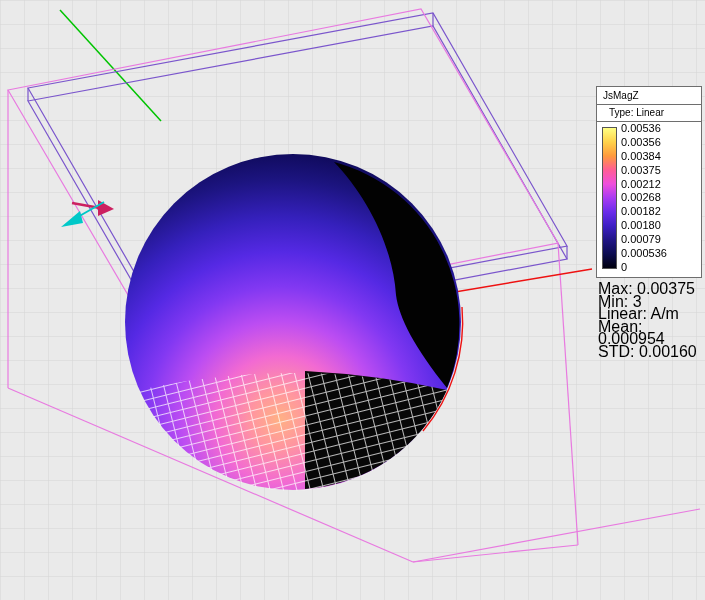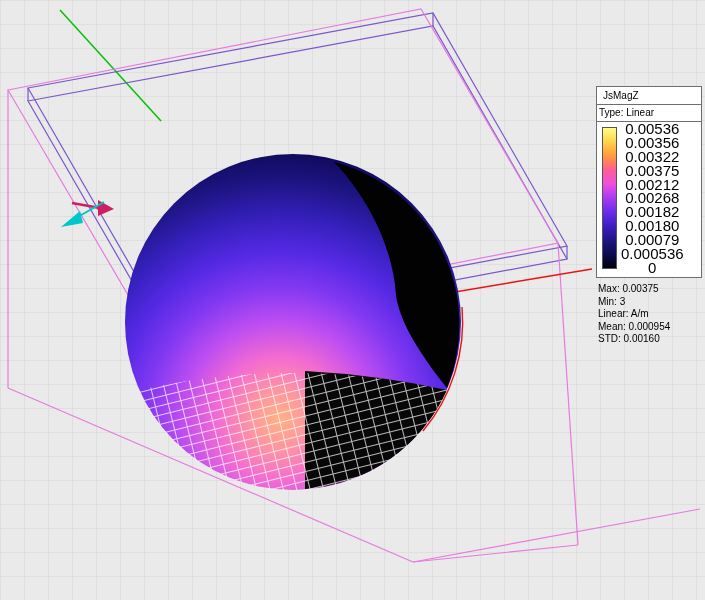--- a/index.html
+++ b/index.html
@@ -11,31 +11,31 @@
   .stage svg{position:absolute;left:0;top:0;}
   .legend{
     position:absolute;left:596px;top:86px;width:106px;
     font-size:10px;color:#000;
   }
   .legend-box{
     background:#ffffff;border:1px solid #6e6e6e;
     box-sizing:border-box;
   }
   .legend-title{height:19px;line-height:17px;padding-left:6px;}
-  .legend-type{height:18px;line-height:16px;padding-left:2px;margin-top:-1px;}
+  .legend-type{height:18px;line-height:16px;padding-left:12px;margin-top:-1px;}
   .legend-scale{
     display:flex;gap:4px;padding:5px 4px 5px 5px;margin-top:-1px;
   }
   .colorbar{width:13px;height:140px;border:1px solid #555;}
   .scale-labels{
     display:flex;flex-direction:column;justify-content:space-between;
-    height:148px;margin-top:-3px;font-size:15px;line-height:9px;color:#000;text-align:center;
+    height:148px;margin-top:-3px;font-size:11px;line-height:9px;color:#000;
   }
   .legend-stats{
-    margin-top:5px;padding-left:2px;font-size:10px;line-height:12.5px;color:#000;
+    margin-top:5px;padding-left:2px;font-size:16px;line-height:12.5px;color:#000;
   }
 </style>
 </head>
 <body>
 
 <div class="stage">
 
   <svg width="705" height="600" viewBox="0 0 705 600">
     <defs>
       <pattern id="grid" width="24" height="24" patternUnits="userSpaceOnUse">
@@ -103,21 +103,21 @@
   </svg>
 
   <div class="legend">
     <div class="legend-box legend-title">JsMagZ</div>
     <div class="legend-box legend-type">Type: Linear</div>
     <div class="legend-box legend-scale">
       <div class="colorbar" id="colorbar" style="background: linear-gradient(rgb(255, 255, 132), rgb(255, 210, 74), rgb(255, 154, 60), rgb(255, 93, 150), rgb(239, 79, 220), rgb(168, 59, 242), rgb(106, 44, 234), rgb(61, 31, 196), rgb(32, 21, 133), rgb(12, 12, 80), rgb(0, 0, 14));"></div>
       <div class="scale-labels">
         <span>0.00536</span>
         <span>0.00356</span>
-        <span>0.00322</span>
+        <span>0.00384</span>
         <span>0.00375</span>
         <span>0.00212</span>
         <span>0.00268</span>
         <span>0.00182</span>
         <span>0.00180</span>
         <span>0.00079</span>
         <span>0.000536</span>
         <span>0</span>
       </div>
     </div>

